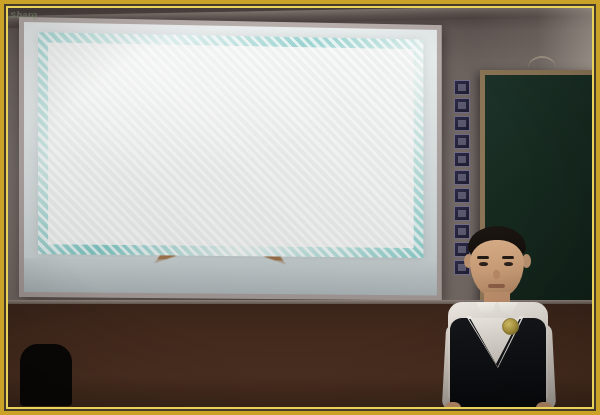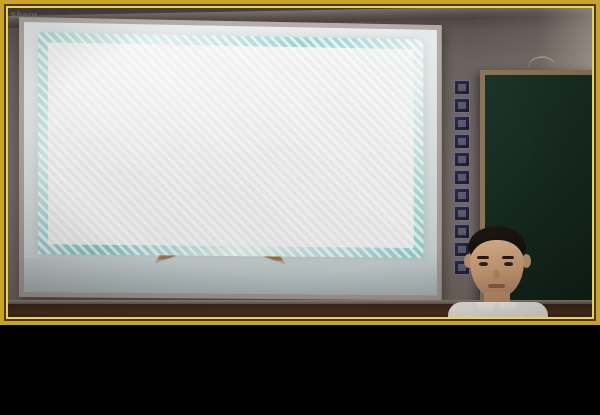--- a/index.html
+++ b/index.html
@@ -1,21 +1,21 @@
 <!DOCTYPE html>
 <html><head>
 <meta charset="utf-8">
 <title>Classroom Presentation Photo</title>
 <style>
   html,body{margin:0;padding:0;background:#000;}
   body{font-family:"Liberation Serif",serif;}
 
   .photo{
     position:relative;
-    width:600px;height:325px;
+    width:600px;height:415px;
     overflow:hidden;
     background:#0f172a;
   }
 
   
   .frame-outer{
     position:absolute;inset:0;
     border:4px solid #c9a227;
     box-sizing:border-box;
     z-index:60;pointer-events:none;

